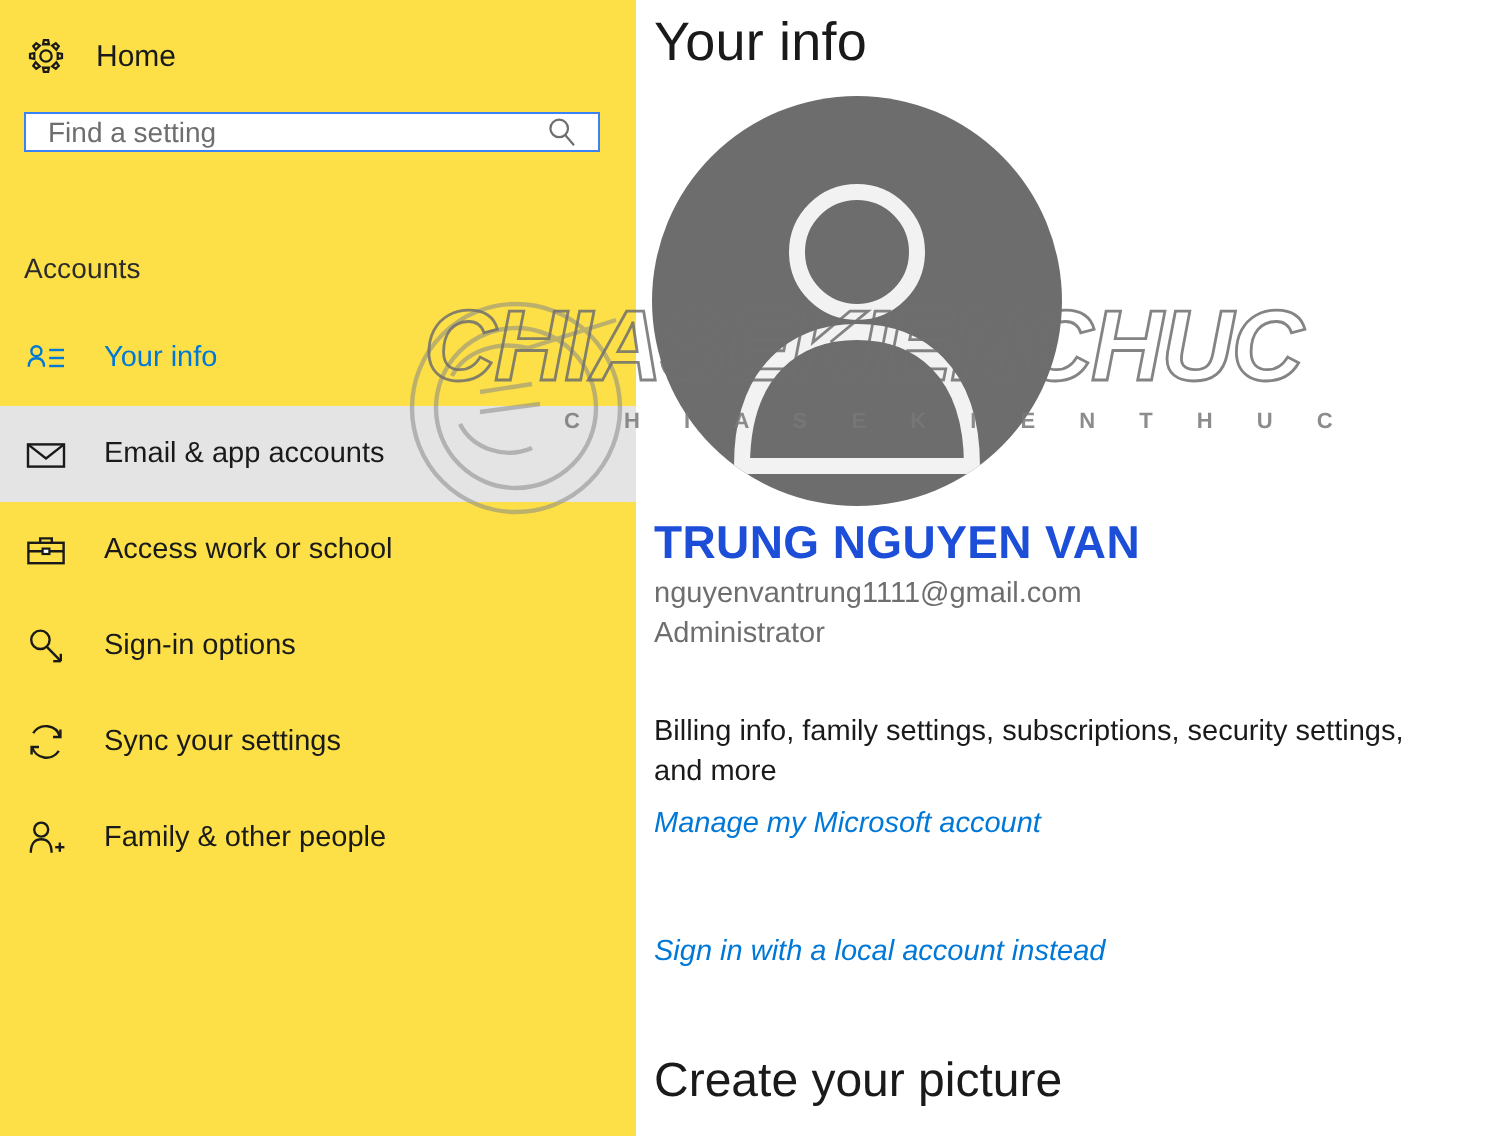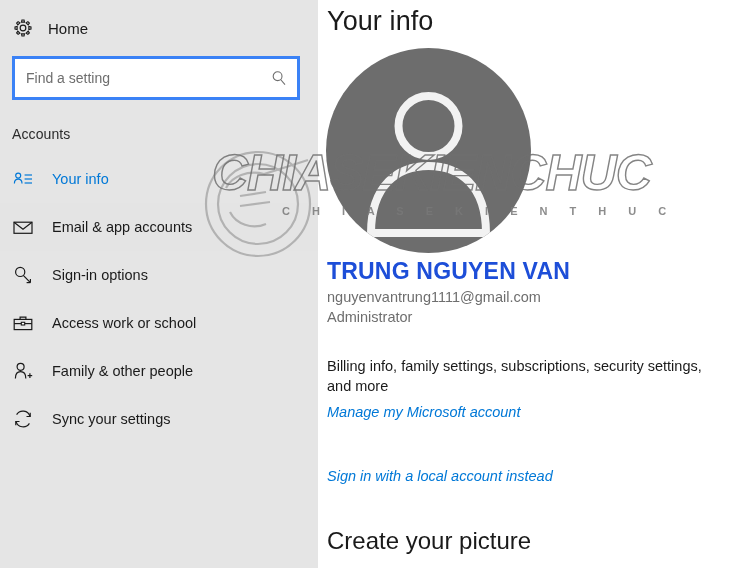--- a/index.html
+++ b/index.html
@@ -16,21 +16,21 @@
     position:relative;
     width:753px; height:568px;
     background:#ffffff;
     display:flex;
   }
 
   
   .sidebar {
     position:relative;
     width:318px; height:568px;
-    background:#e5e5e5;
+    background:#fde047;
     flex:0 0 318px;
     z-index:2;
   }
 
   .home-row {
     position:absolute;
     left:0; top:12px;
     width:318px; height:32px;
     display:flex; align-items:center;
     padding-left:12px;
@@ -38,22 +38,22 @@
   }
   .home-icon { width:22px; height:22px; flex:0 0 22px; display:block; }
   .home-label {
     font-size:15px; color:#1a1a1a;
     margin-left:14px; line-height:1;
   }
 
   .search-box {
     position:absolute;
     left:12px; top:56px;
-    width:288px; height:44px;
-    border:3px solid #3b82f6;
+    width:288px; height:20px;
+    border:1px solid #3b82f6;
     background:#ffffff;
     display:flex; align-items:center;
     cursor:text;
   }
   .search-input {
     flex:1 1 auto;
     border:0; outline:0;
     background:transparent;
     font-family:"Liberation Sans", sans-serif;
     font-size:14px;
@@ -275,63 +275,63 @@
             <rect x="2" y="6.2" width="18" height="11.1" fill="none" stroke="#1a1a1a" stroke-width="1.2"></rect>
             <polyline points="2,6.2 11,13.2 20,6.2" fill="none" stroke="#1a1a1a" stroke-width="1.2"></polyline>
           </svg>
         </span>
         <span class="nav-label">Email &amp; app accounts</span>
       </div>
 
       <div class="nav-item">
         <span class="nav-icon">
           <svg viewBox="0 0 22 22" width="22" height="22">
+            <rect x="2.2" y="7.4" width="17.6" height="10.2" fill="none" stroke="#1a1a1a" stroke-width="1.2"></rect>
+            <path d="M8.1 7.4 V5.2 H13.9 V7.4" fill="none" stroke="#1a1a1a" stroke-width="1.2"></path>
+            <line x1="2.2" y1="11.6" x2="19.8" y2="11.6" stroke="#1a1a1a" stroke-width="1.2"></line>
+            <rect x="9.3" y="10.3" width="3.4" height="2.7" fill="#ffffff" stroke="#1a1a1a" stroke-width="1.1"></rect>
+          </svg>
+        </span>
+        <span class="nav-label">Access work or school</span>
+      </div>
+
+      <div class="nav-item">
+        <span class="nav-icon">
+          <svg viewBox="0 0 22 22" width="22" height="22">
             <circle cx="8.2" cy="7.9" r="4.6" fill="none" stroke="#1a1a1a" stroke-width="1.2"></circle>
             <line x1="11.3" y1="11.3" x2="18.4" y2="18.6" stroke="#1a1a1a" stroke-width="1.2"></line>
             <line x1="14.6" y1="18.6" x2="18.4" y2="18.6" stroke="#1a1a1a" stroke-width="1.2"></line>
             <line x1="18.4" y1="14.9" x2="18.4" y2="18.6" stroke="#1a1a1a" stroke-width="1.2"></line>
           </svg>
         </span>
         <span class="nav-label">Sign-in options</span>
       </div>
 
       <div class="nav-item">
         <span class="nav-icon">
           <svg viewBox="0 0 22 22" width="22" height="22">
-            <rect x="2.2" y="7.4" width="17.6" height="10.2" fill="none" stroke="#1a1a1a" stroke-width="1.2"></rect>
-            <path d="M8.1 7.4 V5.2 H13.9 V7.4" fill="none" stroke="#1a1a1a" stroke-width="1.2"></path>
-            <line x1="2.2" y1="11.6" x2="19.8" y2="11.6" stroke="#1a1a1a" stroke-width="1.2"></line>
-            <rect x="9.3" y="10.3" width="3.4" height="2.7" fill="#ffffff" stroke="#1a1a1a" stroke-width="1.1"></rect>
-          </svg>
-        </span>
-        <span class="nav-label">Access work or school</span>
+            <path d="M18.0 8.4 A7.4 7.4 0 0 0 4.6 6.6" fill="none" stroke="#1a1a1a" stroke-width="1.2"></path>
+            <path d="M4.0 13.4 A7.4 7.4 0 0 0 17.4 15.4" fill="none" stroke="#1a1a1a" stroke-width="1.2"></path>
+            <polyline points="14.5,8.5 18.2,8.5 18.2,4.8" fill="none" stroke="#1a1a1a" stroke-width="1.2"></polyline>
+            <polyline points="7.5,13.5 3.8,13.5 3.8,17.2" fill="none" stroke="#1a1a1a" stroke-width="1.2"></polyline>
+          </svg>
+        </span>
+        <span class="nav-label">Sync your settings</span>
       </div>
 
       <div class="nav-item">
         <span class="nav-icon">
           <svg viewBox="0 0 22 22" width="22" height="22">
             <circle cx="8.6" cy="6.8" r="3.5" fill="none" stroke="#1a1a1a" stroke-width="1.2"></circle>
             <path d="M3.4 18.4 C3.4 13.2 6.0 11.6 8.6 11.6 C11.2 11.6 13.8 13.2 13.8 18.4" fill="none" stroke="#1a1a1a" stroke-width="1.2"></path>
             <line x1="15.6" y1="15.6" x2="20.2" y2="15.6" stroke="#1a1a1a" stroke-width="1.2"></line>
             <line x1="17.9" y1="13.3" x2="17.9" y2="17.9" stroke="#1a1a1a" stroke-width="1.2"></line>
           </svg>
         </span>
         <span class="nav-label">Family &amp; other people</span>
-      </div>
-
-      <div class="nav-item">
-        <span class="nav-icon">
-          <svg viewBox="0 0 22 22" width="22" height="22">
-            <path d="M18.0 8.4 A7.4 7.4 0 0 0 4.6 6.6" fill="none" stroke="#1a1a1a" stroke-width="1.2"></path>
-            <path d="M4.0 13.4 A7.4 7.4 0 0 0 17.4 15.4" fill="none" stroke="#1a1a1a" stroke-width="1.2"></path>
-            <polyline points="14.5,8.5 18.2,8.5 18.2,4.8" fill="none" stroke="#1a1a1a" stroke-width="1.2"></polyline>
-            <polyline points="7.5,13.5 3.8,13.5 3.8,17.2" fill="none" stroke="#1a1a1a" stroke-width="1.2"></polyline>
-          </svg>
-        </span>
-        <span class="nav-label">Sync your settings</span>
       </div>
 
     </div>
   </div>
 
   <div class="content">
 
     <div class="page-title">Your info</div>
 
     <div class="avatar">

